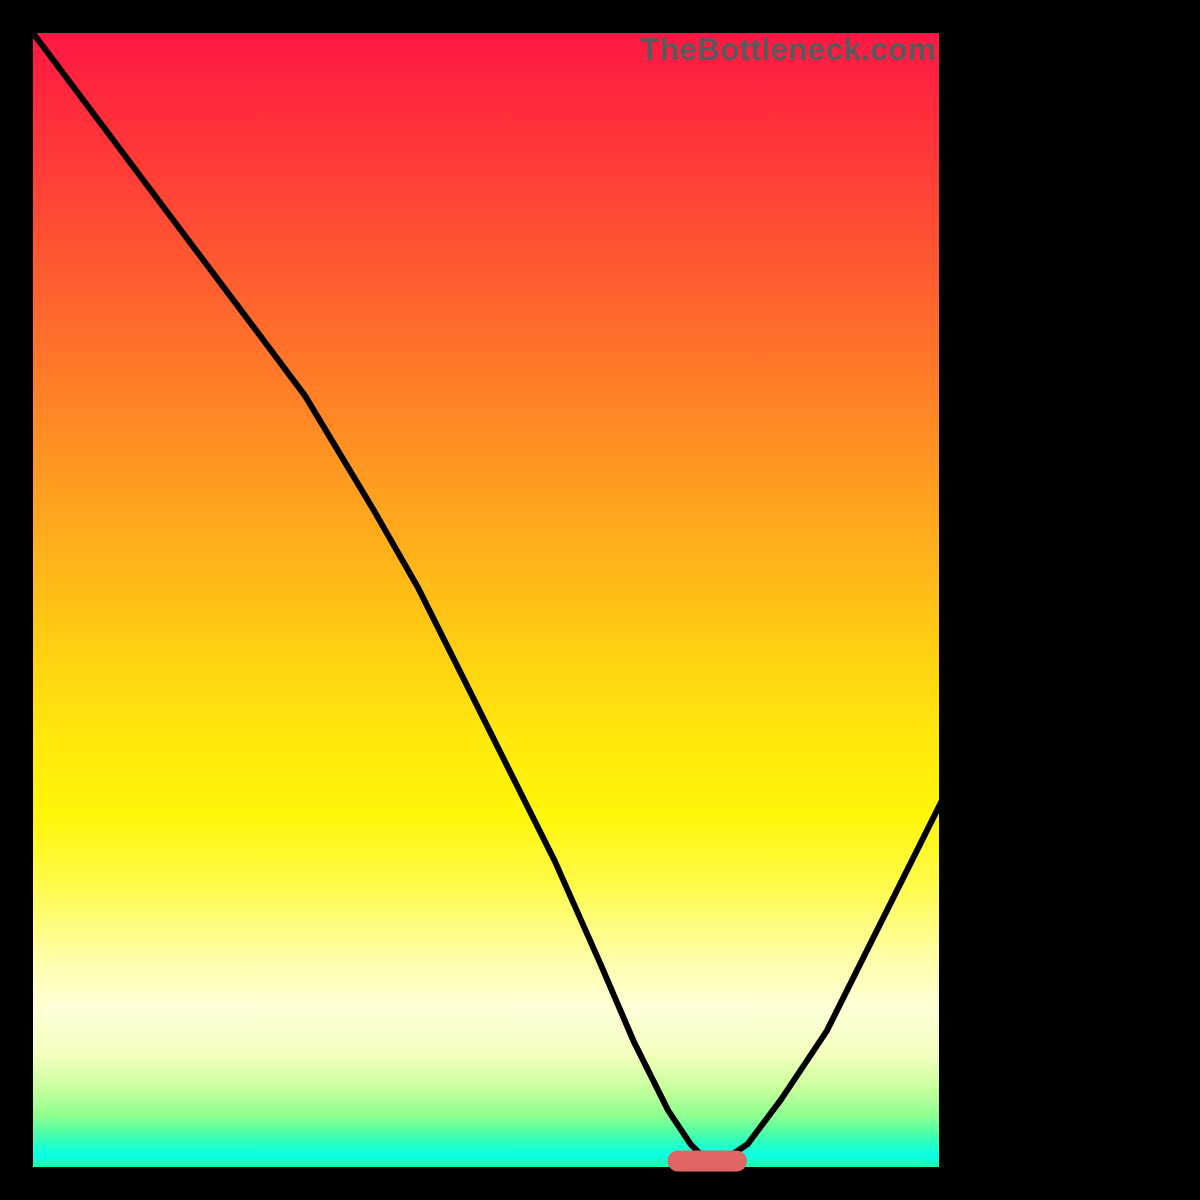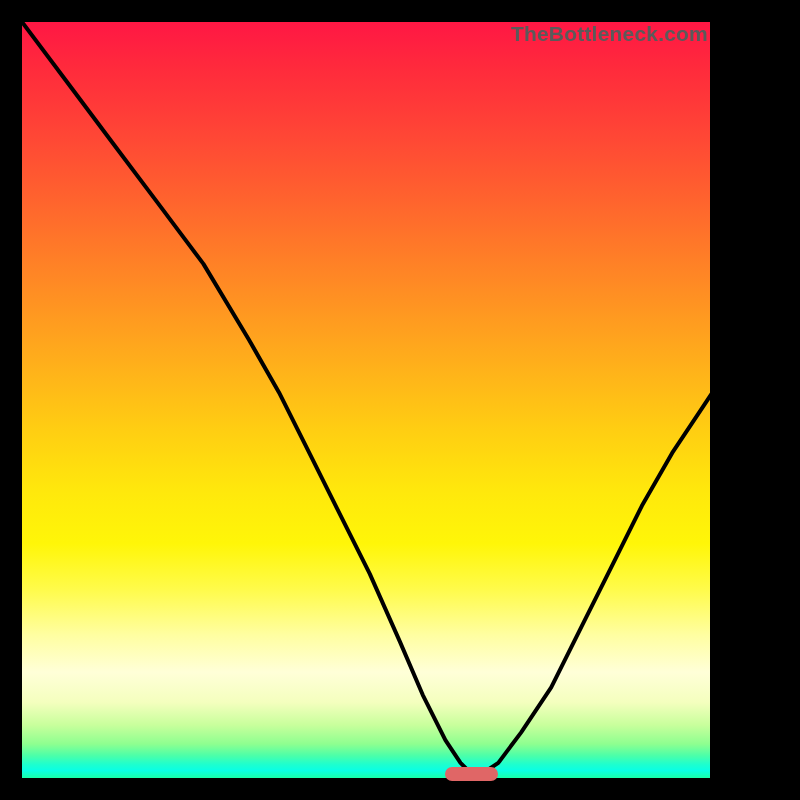--- a/index.html
+++ b/index.html
@@ -7,21 +7,21 @@
   .chart-container {
     position: relative;
     width: 800px;
     height: 800px;
     background: #000;
   }
   .plot-area {
     position: absolute;
     left: 22px;
     top: 22px;
-    width: 688px;
+    width: 604px;
     height: 756px;
     background: linear-gradient(to bottom,
       #ff1744 0%,
       #ff2a3c 6%,
       #ff4336 14%,
       #ff5e2f 22%,
       #ff7a28 30%,
       #ff9621 38%,
       #ffb21a 46%,
       #ffce12 54%,

